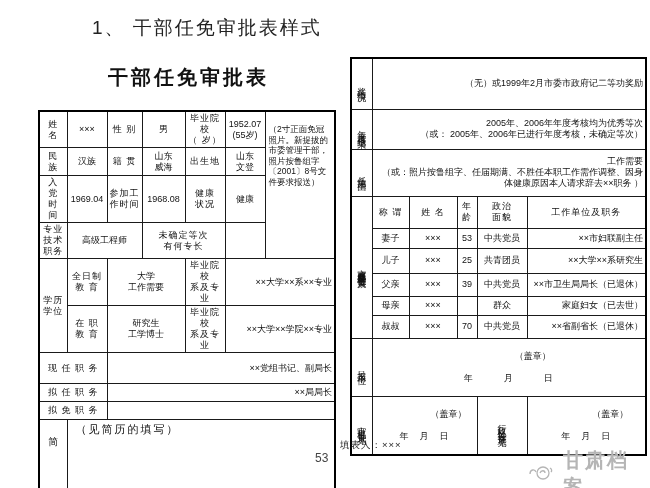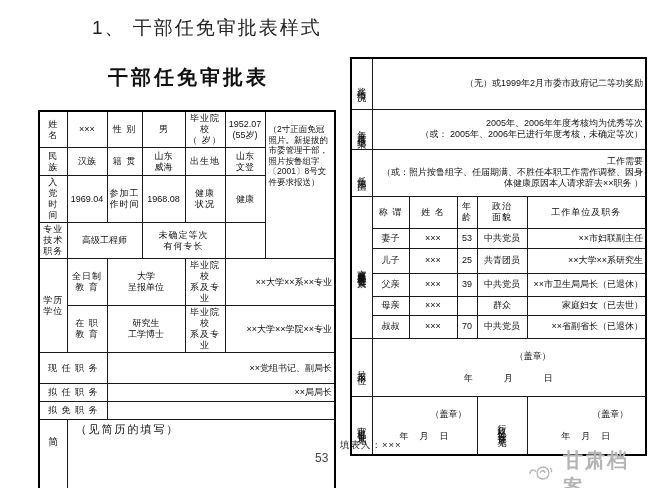--- a/index.html
+++ b/index.html
@@ -93,21 +93,21 @@
     <td colspan="2" class="lab">未确定等次
 有何专长</td>
     <td></td>
   </tr>
   <tr style="height:31px">
     <td rowspan="2" class="lab">学历
 学位</td>
     <td class="lab">全日制
 教 育</td>
     <td colspan="2">大学
-呈报单位</td>
+工作需要</td>
     <td class="lab">毕业院校
 系及专业</td>
     <td colspan="2" class="left-al">××大学××系××专业</td>
   </tr>
   <tr style="height:31px">
     <td class="lab">在 职
 教 育</td>
     <td colspan="2">研究生
 工学博士</td>
     <td class="lab">毕业院校

